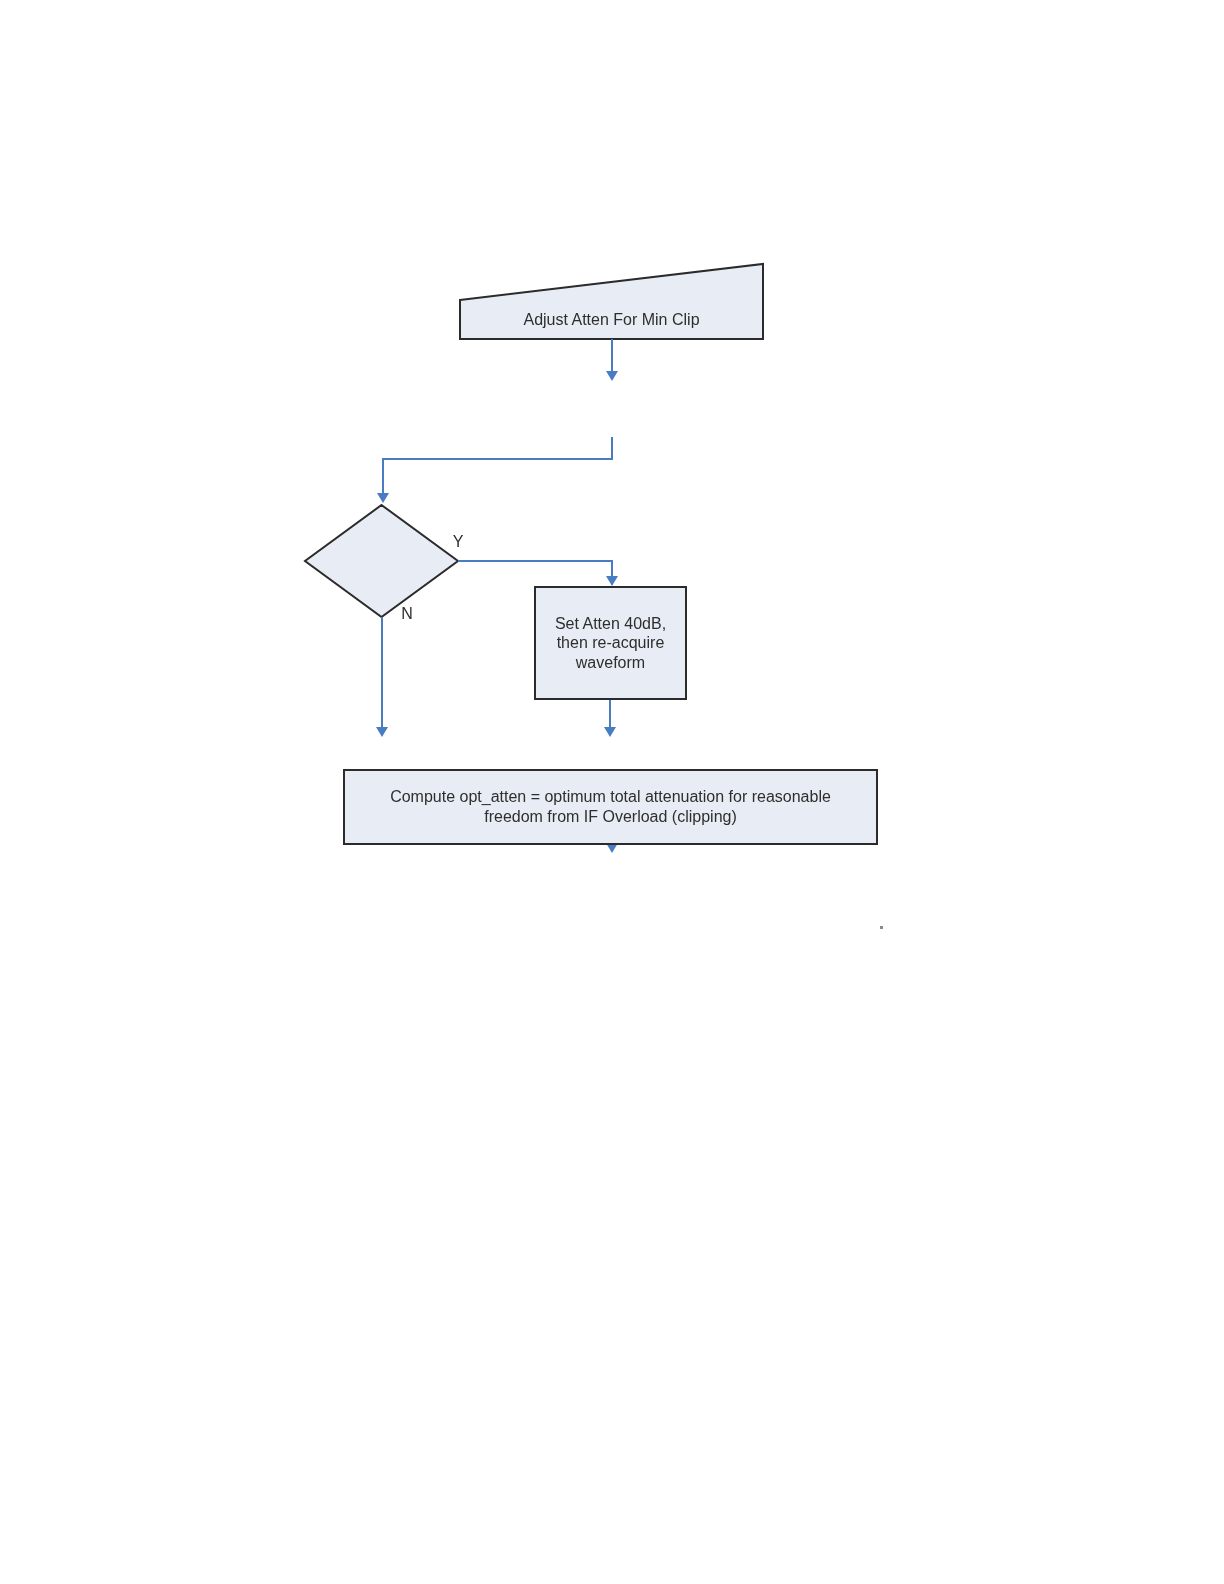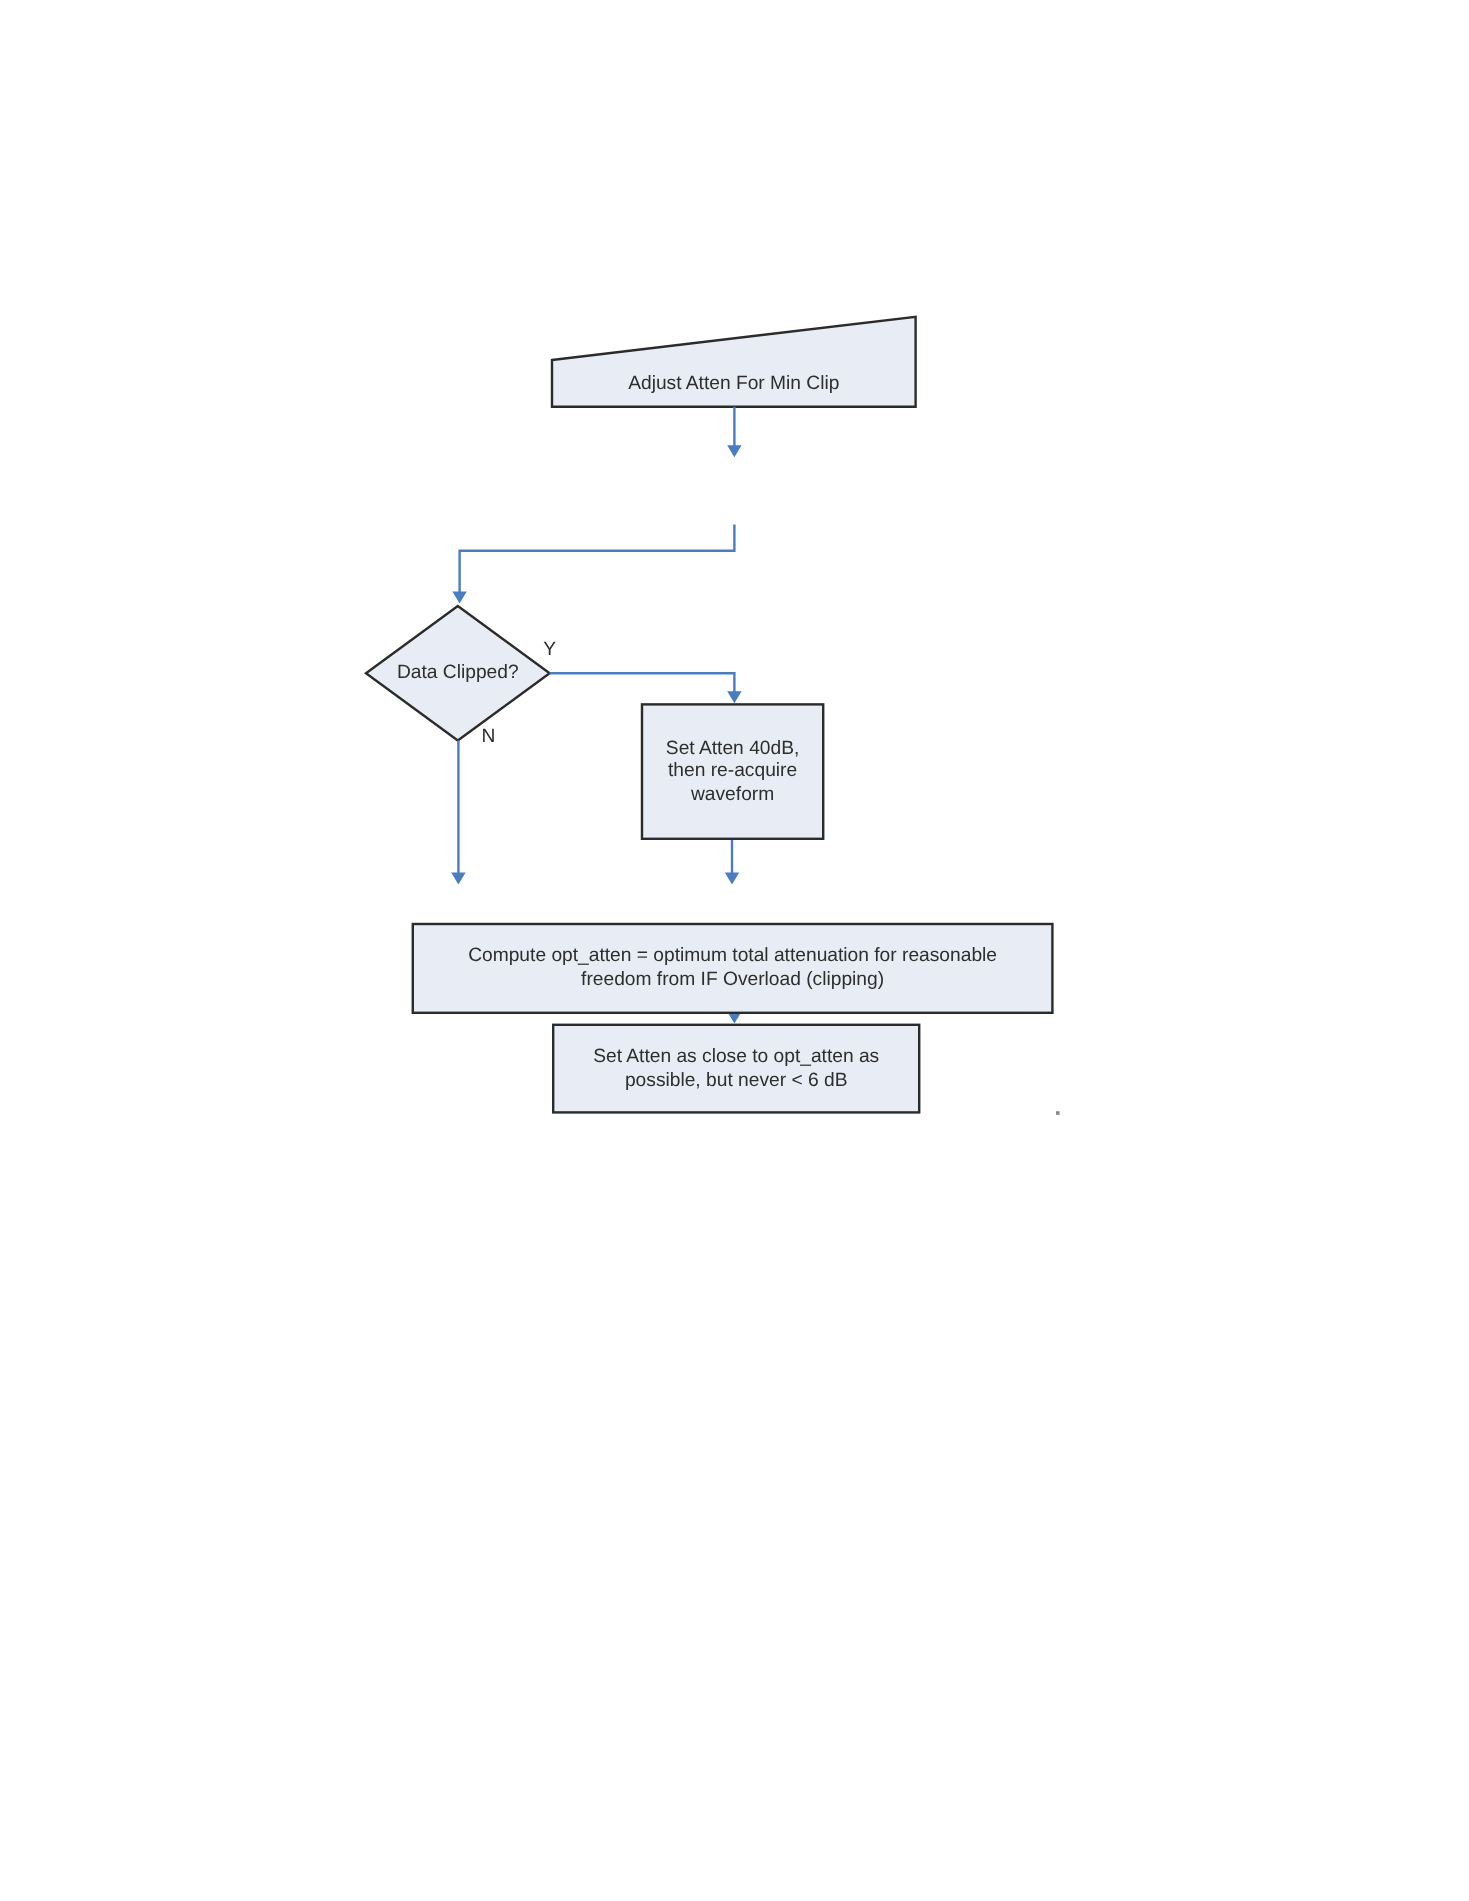--- a/index.html
+++ b/index.html
@@ -111,38 +111,31 @@
 
     <path class="connector" d="M612,813 L612,844"></path>
     <polygon class="arrowhead" points="612,853 606,843 618,843"></polygon>
   </svg>
 
   <div class="shape-label-overlay node-start-label">
     <div class="node-label">Adjust Atten For Min Clip</div>
   </div>
 
 
-  <div class="shape-label-overlay node-decision-label">
-    <div class="node-label">Data Clipped?</div>
-  </div>
 
   <div class="edge-label edge-label-yes">Y</div>
   <div class="edge-label edge-label-no">N</div>
 
   <div class="node-rect node-set-atten-40">
     <div class="node-label">Set Atten 40dB,
 then re-acquire
 waveform</div>
   </div>
 
   <div class="node-rect node-compute">
     <div class="node-label">Compute opt_atten = optimum total attenuation for reasonable
 freedom from IF Overload (clipping)</div>
   </div>
 
-  <div class="node-rect node-set-close">
-    <div class="node-label">Set Atten as close to opt_atten as
-possible, but never &lt; 6 dB</div>
-  </div>
 
   <div class="stray-dot"></div>
 
 </div>
 
 </body></html>

